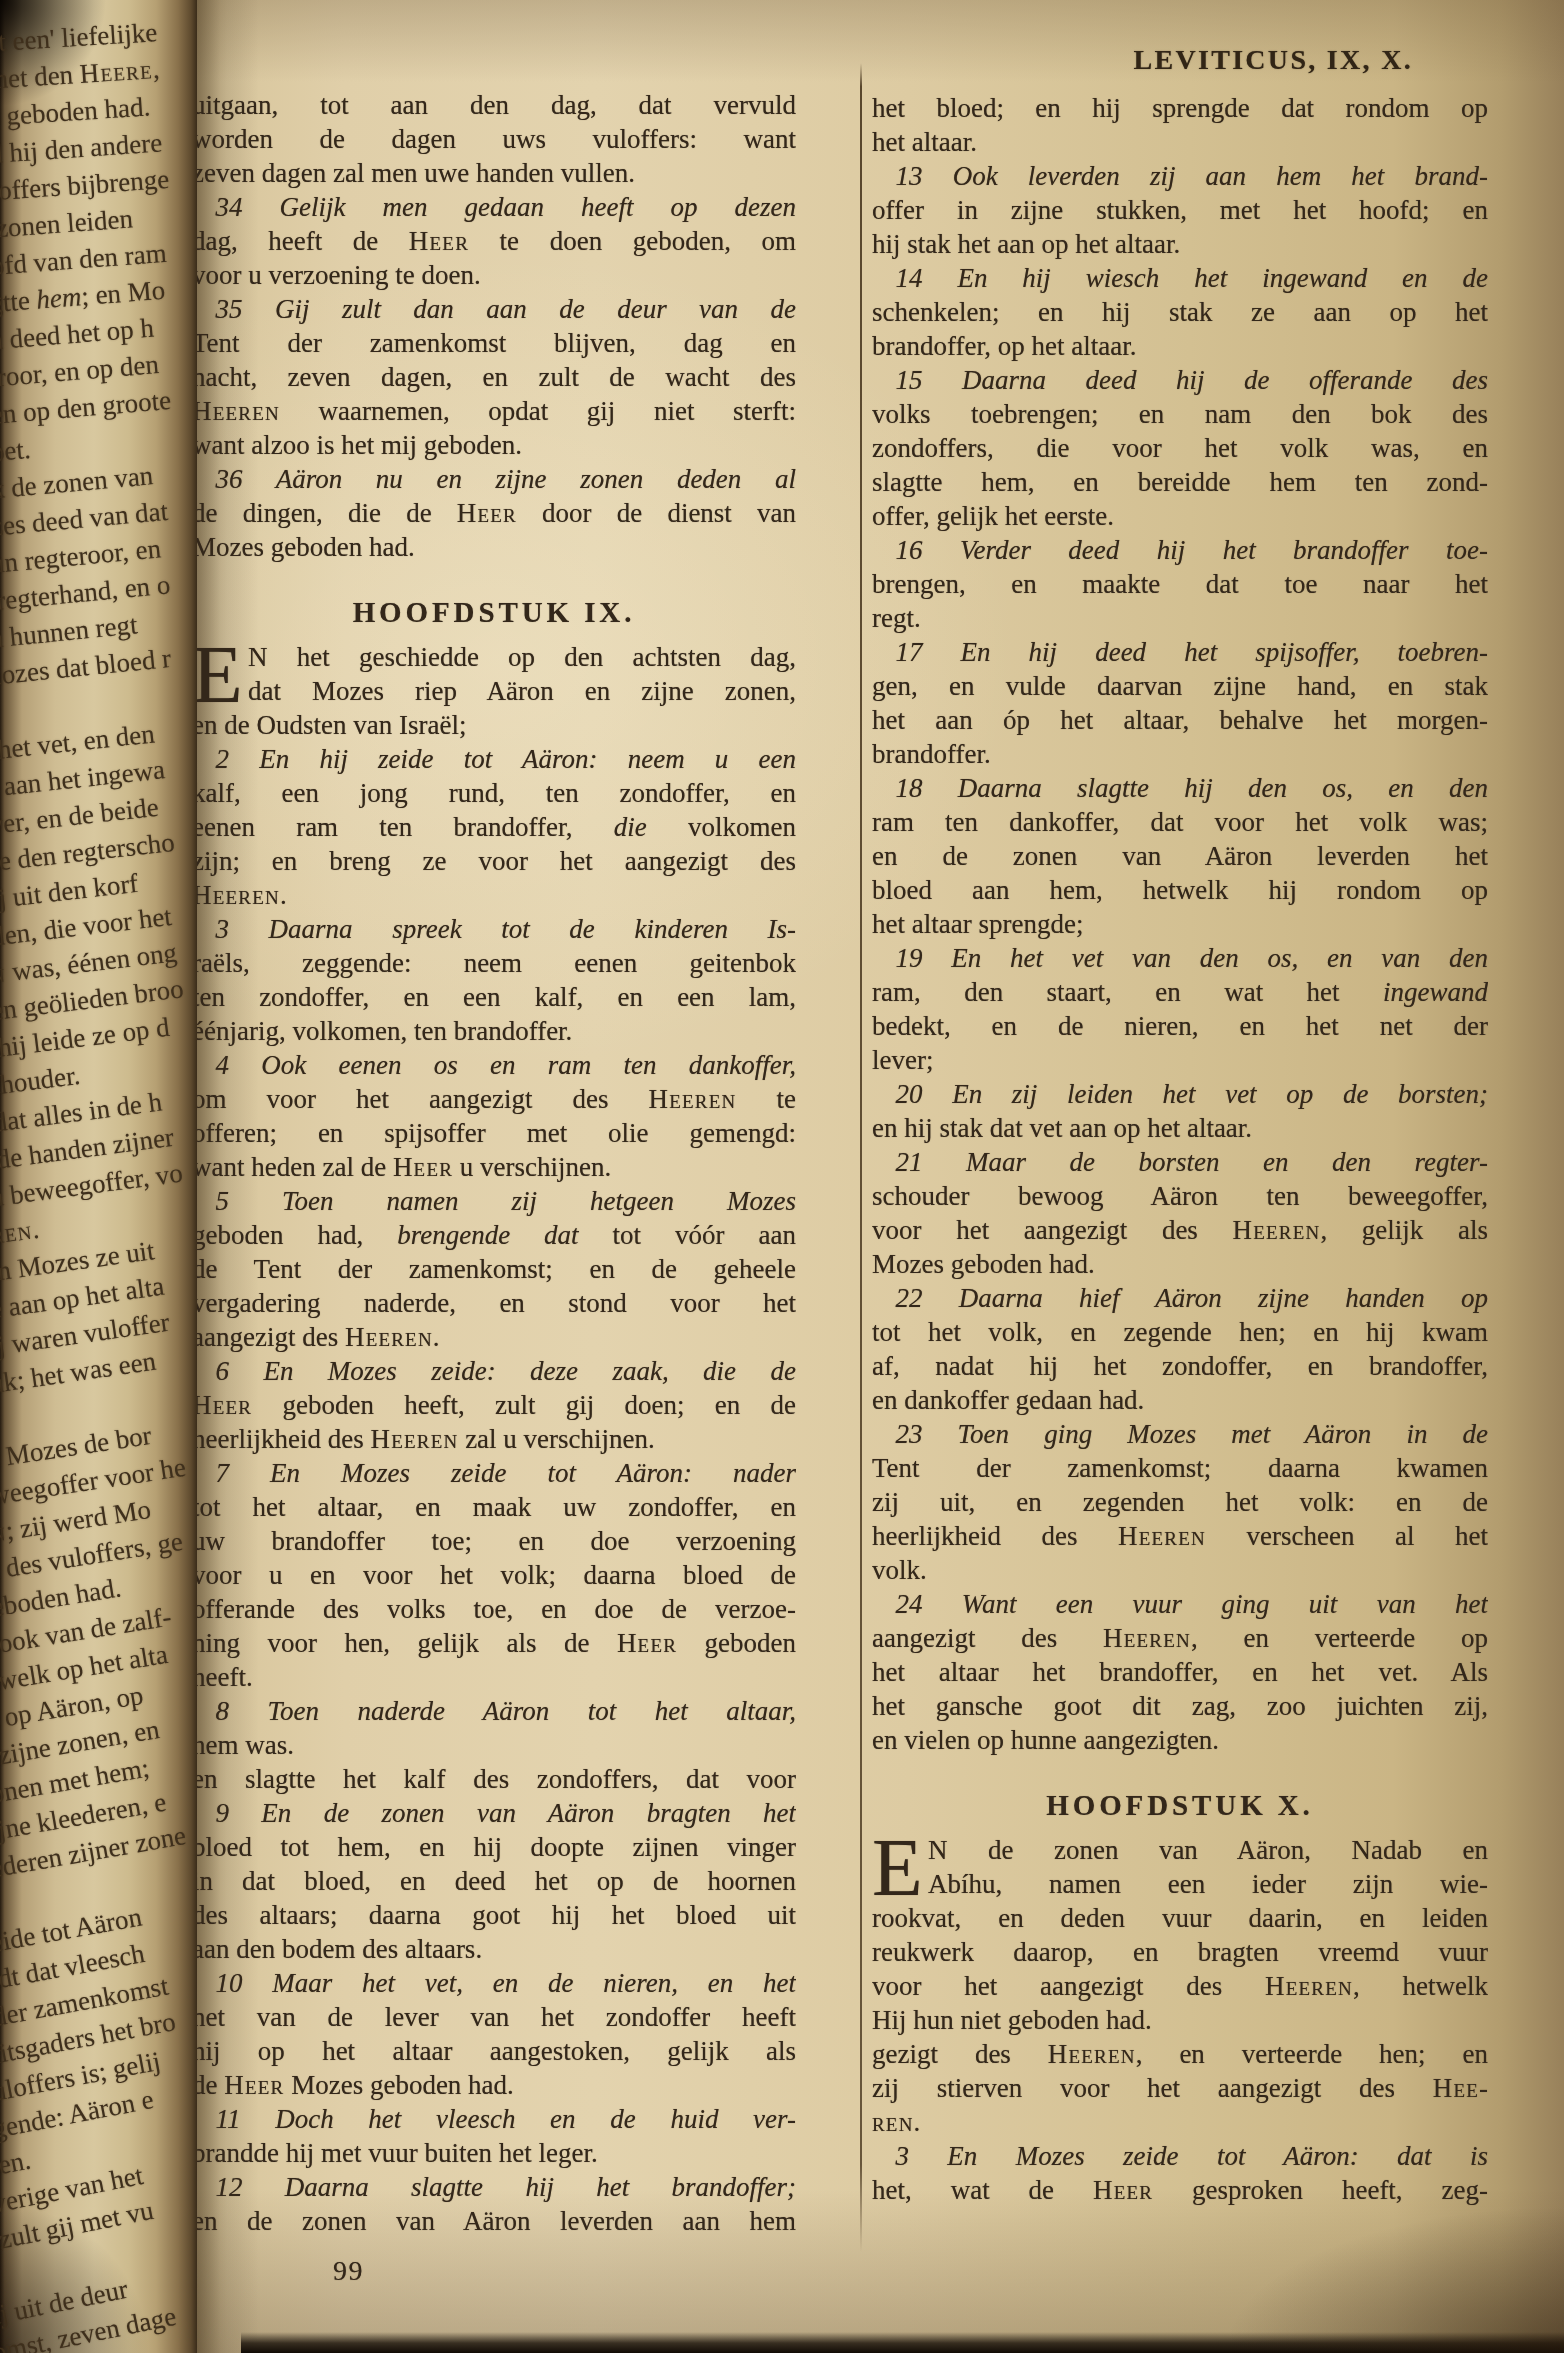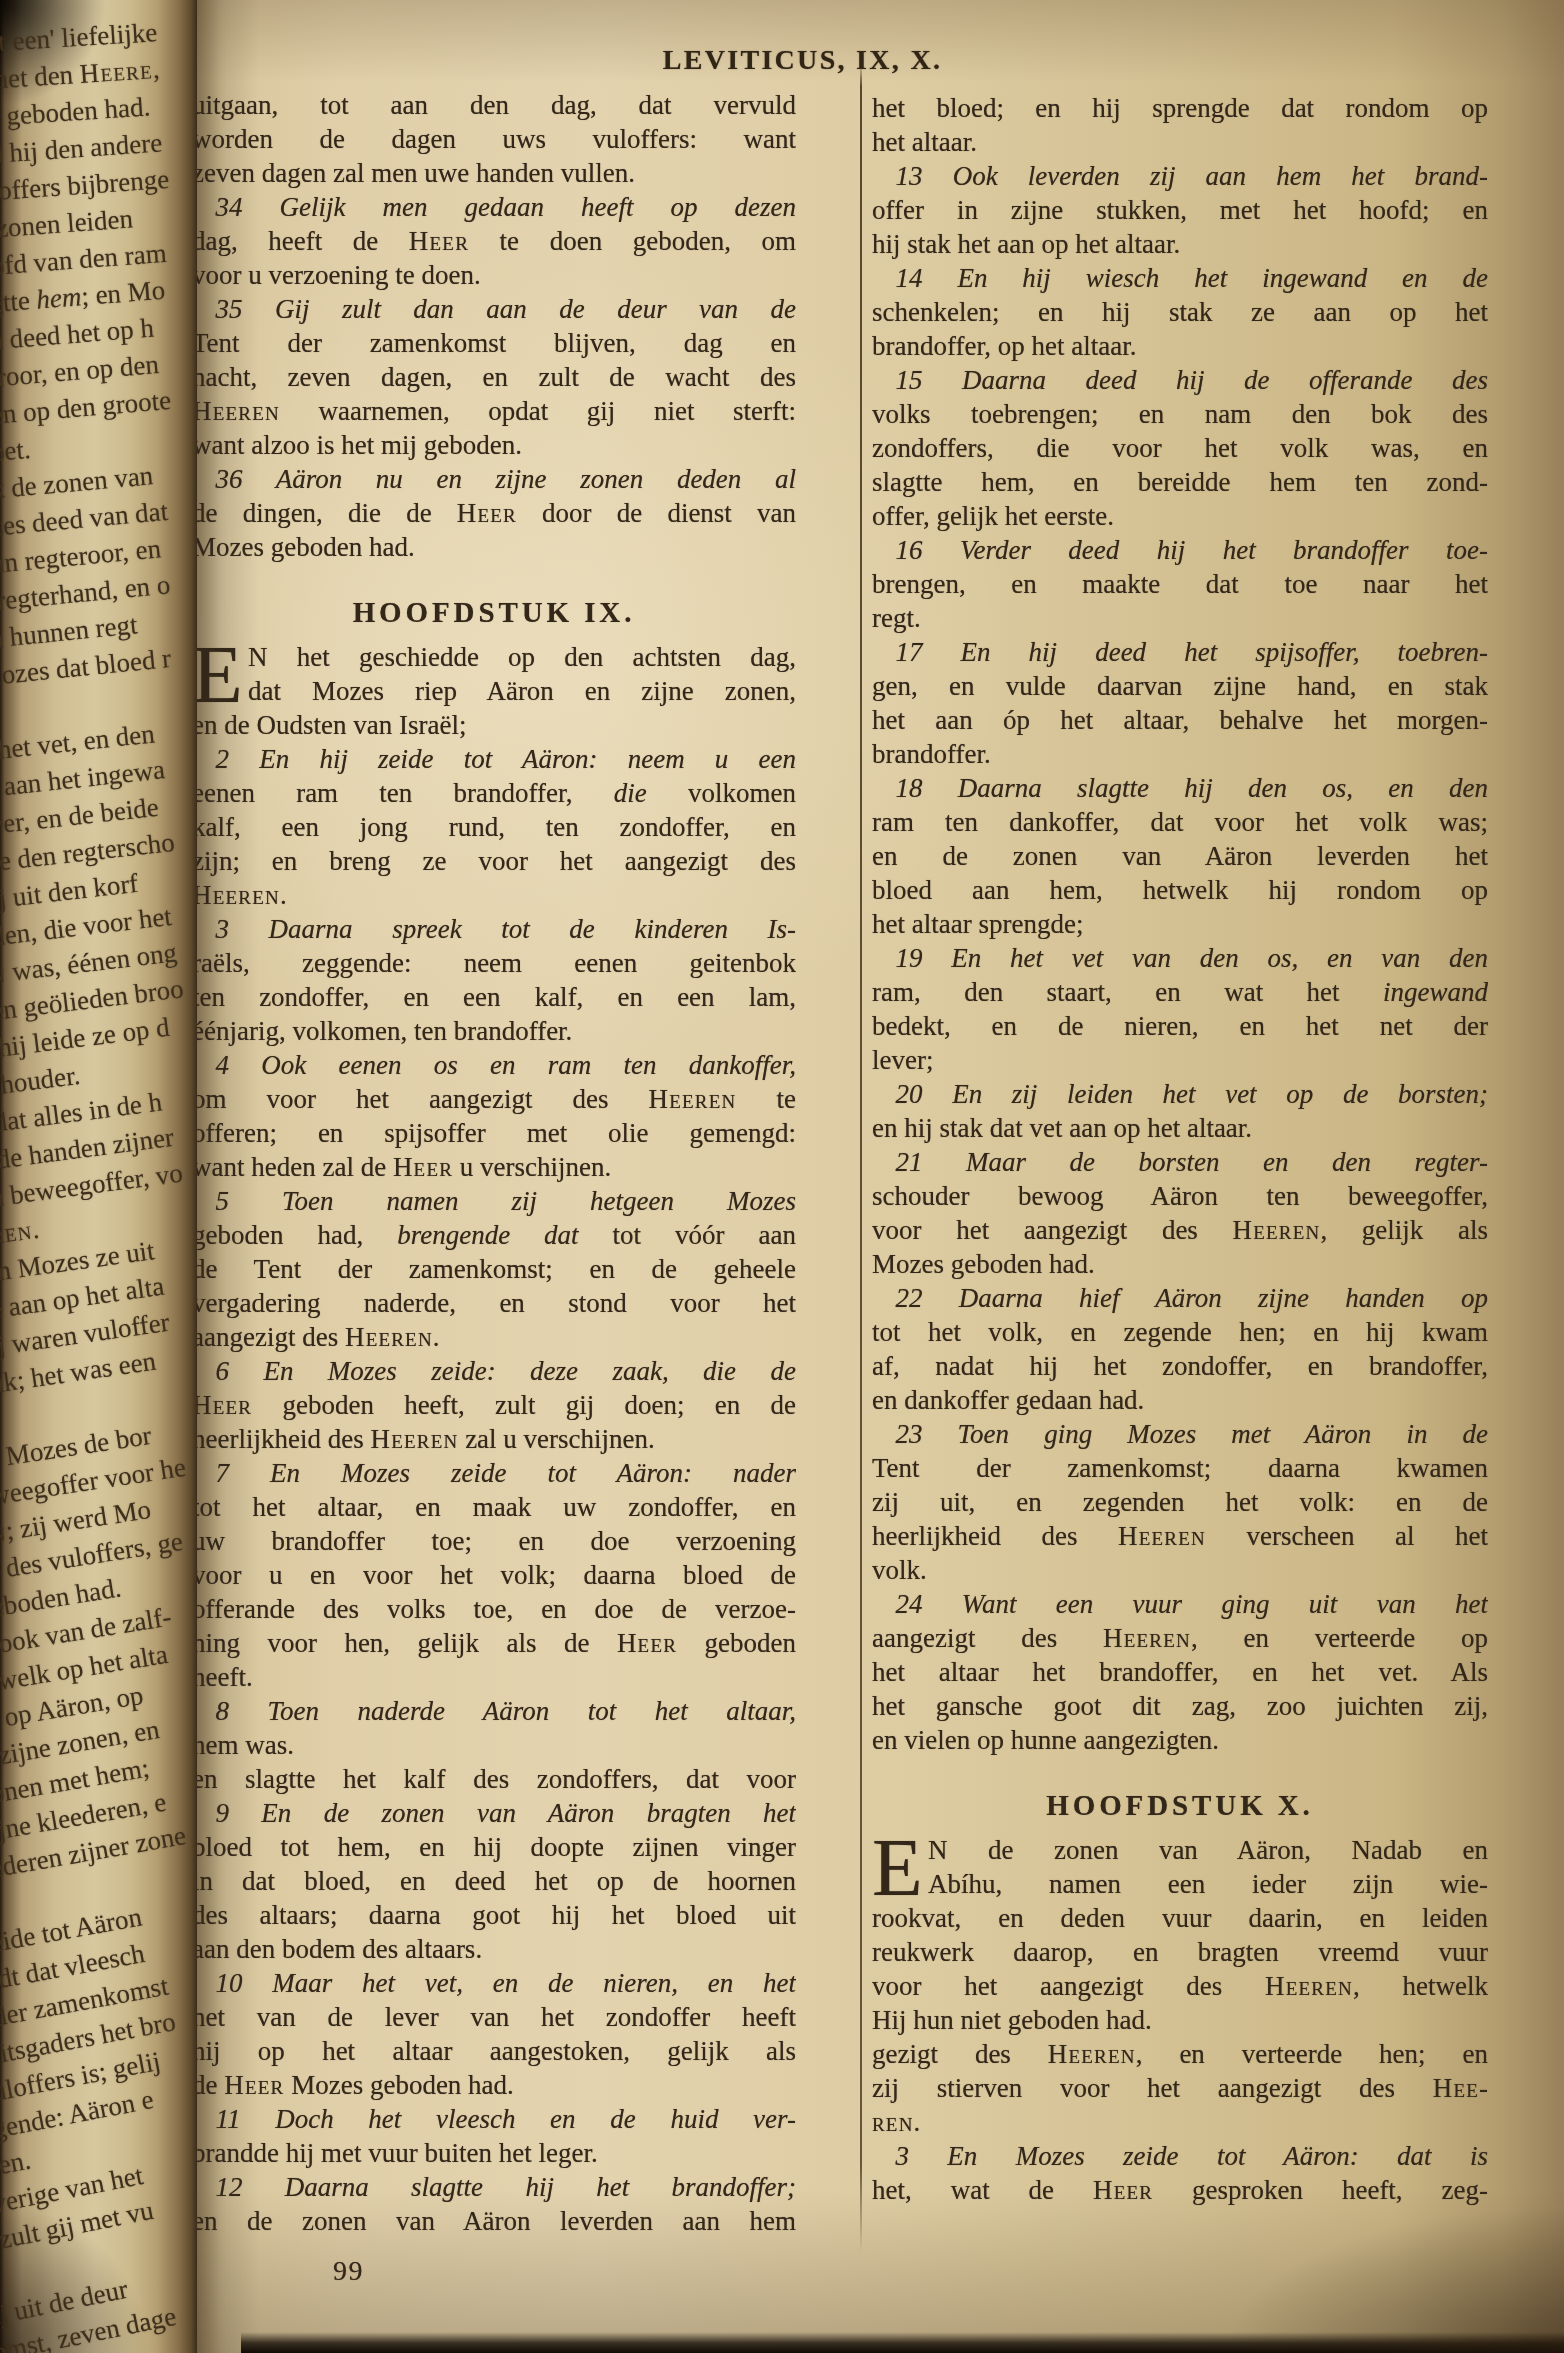--- a/index.html
+++ b/index.html
@@ -36,21 +36,21 @@
   
   .bottom-band{
     position:absolute;left:241px;right:0;bottom:0;height:22px;
     background:linear-gradient(180deg, rgba(20,13,6,0) 0%, rgba(20,13,6,0.78) 50%, #0d0702 100%);
   }
   .photo::after{
     content:'';position:absolute;right:0;bottom:0;width:344px;height:149px;pointer-events:none;
     background:radial-gradient(ellipse at 100% 100%, rgba(40,26,12,0.50), rgba(40,26,12,0) 70%);
   }
   .header{
-    position:absolute;top:44px;left:192px;width:1221px;text-align:center;
+    position:absolute;top:44px;left:192px;width:1221px;text-align:right;
     font-size:28px;font-weight:700;letter-spacing:2.3px;color:#312516;
     text-shadow:0 0 1.2px rgba(49,37,22,0.6);
   }
   .divider{
     position:absolute;left:860px;top:63px;width:2.3px;height:2189px;border-radius:1.6px;
     background:linear-gradient(180deg, rgba(74,56,32,0) 0, rgba(74,56,32,0.9) 23.5px, rgba(74,56,32,0.8) 96%, rgba(74,56,32,0));
   }
   .col{position:absolute;top:88px;}
   .col1{left:192px;width:604px;}
   .col2{left:872px;top:91px;width:616px;}
@@ -96,22 +96,22 @@
         <div class="ln"><span class="sc">Heeren</span> waarnemen, opdat gij niet sterft:</div>
         <div class="ln end">want alzoo is het mij geboden.</div>
         <div class="ln ind">36 Aäron nu en zijne zonen deden al</div>
         <div class="ln">de dingen, die de <span class="sc">Heer</span> door de dienst van</div>
         <div class="ln end">Mozes geboden had.</div>
         <div class="ln heading">HOOFDSTUK IX.</div>
         <div class="ln pad dcline"><span class="dropcap">E</span>N het geschiedde op den achtsten dag,</div>
         <div class="ln pad">dat Mozes riep Aäron en zijne zonen,</div>
         <div class="ln end">en de Oudsten van Israël;</div>
         <div class="ln ind">2 En hij zeide tot Aäron: neem u een</div>
+        <div class="ln">kalf, een jong rund, ten zondoffer, en</div>
         <div class="ln">eenen ram ten brandoffer, <i>die</i> volkomen</div>
-        <div class="ln">kalf, een jong rund, ten zondoffer, en</div>
         <div class="ln">zijn; en breng ze voor het aangezigt des</div>
         <div class="ln end"><span class="sc">Heeren</span>.</div>
         <div class="ln ind">3 Daarna spreek tot de kinderen Is-</div>
         <div class="ln">raëls, zeggende: neem eenen geitenbok</div>
         <div class="ln">ten zondoffer, en een kalf, en een lam,</div>
         <div class="ln end">éénjarig, volkomen, ten brandoffer.</div>
         <div class="ln ind">4 Ook eenen os en ram ten dankoffer,</div>
         <div class="ln">om voor het aangezigt des <span class="sc">Heeren</span> te</div>
         <div class="ln">offeren; en spijsoffer met olie gemengd:</div>
         <div class="ln end">want heden zal de <span class="sc">Heer</span> u verschijnen.</div>

